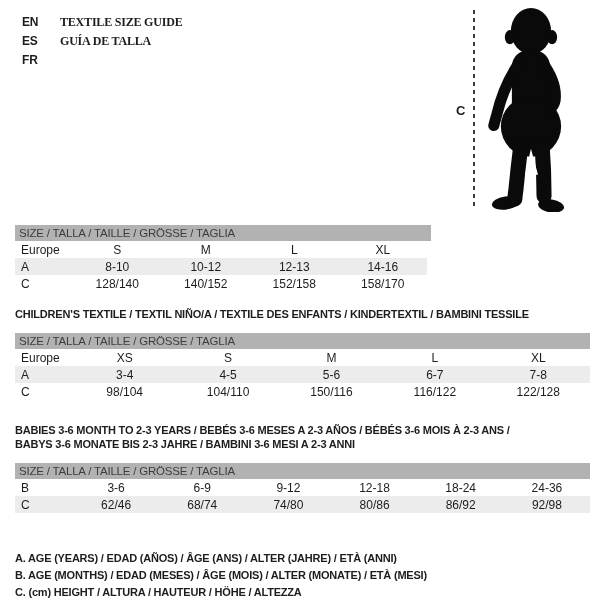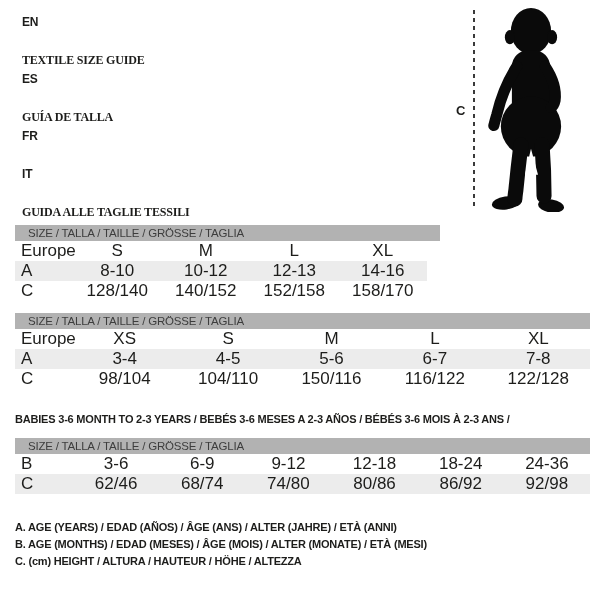--- a/index.html
+++ b/index.html
@@ -2,70 +2,66 @@
 <html><head>
 <meta charset="utf-8">
 <style>
   html,body{margin:0;padding:0;}
   body{
     width:600px;height:600px;position:relative;background:#ffffff;
     font-family:"Liberation Sans",sans-serif;color:#1d1d1b;overflow:hidden;
   }
   
   .lang-block{position:absolute;top:13px;left:22px;}
-  .lang-row{display:flex;line-height:19px;font-size:12px;font-weight:bold;letter-spacing:-0.2px;flex-direction:column;}
+  .lang-row{display:flex;line-height:19px;font-size:12px;font-weight:bold;letter-spacing:-0.2px;}
   .lang-code{width:38px;flex:0 0 38px;}
   .lang-title{white-space:nowrap;font-family:Liberation Serif, serif;}
   
   .height-line{
     position:absolute;left:473px;top:10px;width:2px;height:196px;
     background:repeating-linear-gradient(to bottom,#3a3a3a 0 4px,transparent 4px 8px);
   }
   .height-label{position:absolute;left:456px;top:103px;font-size:13px;font-weight:bold;}
   .silhouette{position:absolute;left:484px;top:6px;}
   
   .content{position:absolute;top:211px;left:15px;width:575px;}
   .tbl-title{font-size:11px;font-weight:bold;line-height:14px;letter-spacing:-0.2px;white-space:nowrap;}
   .sizebar{
     background:#b2b2b2;color:#3d3d3d;font-size:11.5px;line-height:16px;height:16px;
-    padding-left:13px;letter-spacing:-0.2px;
+    padding-left:4px;letter-spacing:-0.2px;
   }
   .mt-bar1{margin-top:14px;}
-  table{border-collapse:collapse;table-layout:fixed;font-size:17px;}
+  table{border-collapse:collapse;table-layout:fixed;font-size:12px;}
   td{height:17px;padding:0;text-align:center;white-space:nowrap;}
   td.lbl{text-align:left;padding-left:6px;}
   tr.alt{background:#ececec;}
   .t1{width:412px;}
   .t2,.t3{width:575px;}
   .bar1{width:412px;}
   .gap2{margin-top:15px;}
   .gap3{margin-top:23px;}
   .bargap{margin-top:12px;}
   
-  .footnotes{margin-top:25px;}
+  .footnotes{margin-top:37px;}
   .footnote{font-size:11px;font-weight:bold;line-height:17px;letter-spacing:-0.2px;white-space:nowrap;}
 </style>
 </head>
 <body>
 
 <div class="lang-block">
   <div class="lang-row">
     <span class="lang-code">EN</span>
     <span class="lang-title">TEXTILE SIZE GUIDE</span>
   </div>
   <div class="lang-row">
     <span class="lang-code">ES</span>
     <span class="lang-title">GUÍA DE TALLA</span>
   </div>
   <div class="lang-row">
     <span class="lang-code">FR</span>
-  </div>
-  <div class="lang-row">
-    <span class="lang-code">IT</span>
-    <span class="lang-title">GUIDA ALLE TAGLIE TESSILI</span>
   </div>
 </div>
 
 <div class="height-line"></div>
 <div class="height-label">C</div>
 <svg class="silhouette" width="102" height="206" viewBox="0 0 100 205" aria-hidden="true">
   <g fill="#0a0a0a" stroke="none">
     <ellipse cx="46" cy="25" rx="20" ry="23"></ellipse>
     <ellipse cx="25" cy="31" rx="5" ry="7"></ellipse>
     <ellipse cx="67" cy="31" rx="5" ry="7"></ellipse>
@@ -112,20 +108,21 @@
     <tr>
       <td class="lbl">C</td>
       <td>128/140</td>
       <td>140/152</td>
       <td>152/158</td>
       <td>158/170</td>
     </tr>
   </tbody>
     </table>
 
+  <div class="tbl-title gap2">CHILDREN'S TEXTILE / TEXTIL NIÑO/A / TEXTILE DES ENFANTS / KINDERTEXTIL / BAMBINI TESSILE</div>
   <div class="sizebar bargap">SIZE / TALLA / TAILLE / GRÖSSE / TAGLIA</div>
   <table class="t2">
     <colgroup>
         <col style="width:58px">
         <col>
         <col>
         <col>
         <col>
         <col>
       </colgroup>
@@ -151,20 +148,21 @@
       <td>98/104</td>
       <td>104/110</td>
       <td>150/116</td>
       <td>116/122</td>
       <td>122/128</td>
     </tr>
   </tbody>
     </table>
 
   <div class="tbl-title gap3">BABIES 3-6 MONTH TO 2-3 YEARS / BEBÉS 3-6 MESES A 2-3 AÑOS / BÉBÉS 3-6 MOIS À 2-3 ANS /</div>
+  <div class="tbl-title">BABYS 3-6 MONATE BIS 2-3 JAHRE / BAMBINI 3-6 MESI A 2-3 ANNI</div>
   <div class="sizebar bargap">SIZE / TALLA / TAILLE / GRÖSSE / TAGLIA</div>
   <table class="t3">
     <colgroup>
         <col style="width:58px">
         <col>
         <col>
         <col>
         <col>
         <col>
         <col>

